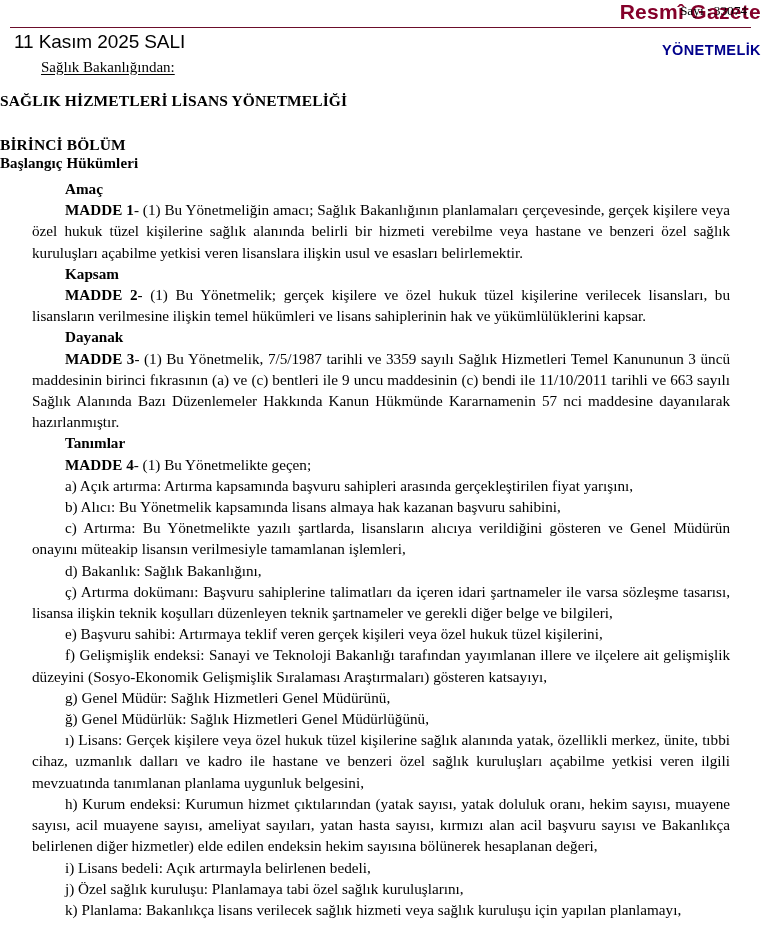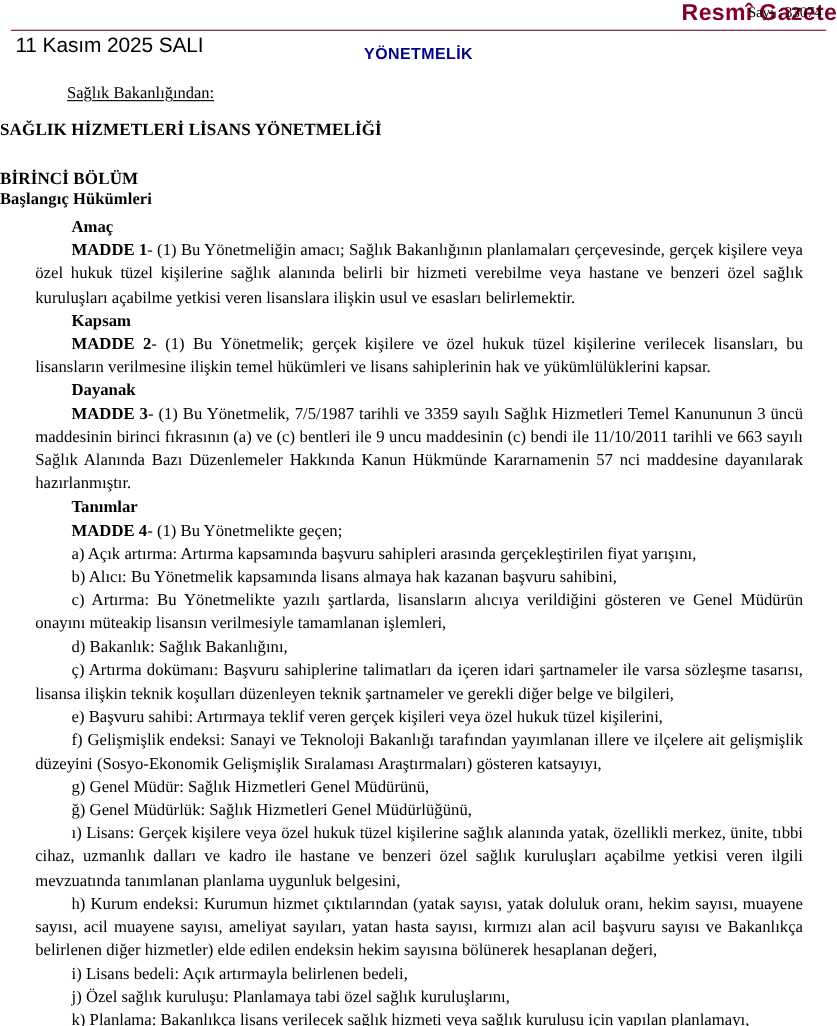--- a/index.html
+++ b/index.html
@@ -66,33 +66,32 @@
     margin-left: 32px;
   }
   .masthead-rule {
     height: 0;
     border-top: 1.6px solid #6b0d2a;
     margin: 1px 10px 0 10px;
   }
 
   
   .kind-heading {
-    text-align: center;
+    text-align: right;
     font-family: "Liberation Sans", "DejaVu Sans", sans-serif;
     font-size: 14.5px;
     font-weight: bold;
     color: #00008b;
     letter-spacing: 0.4px;
     margin-top: 14px;
   }
 
   
   .issuer {
-    margin-top: 18px;
-    padding-left: 61px;
+    padding-left: 41px;
   }
   .issuer span {
     font-size: 15px;
     text-decoration: underline;
     text-underline-offset: 2px;
   }
 
   
   .doc-title {
     text-align: left;

